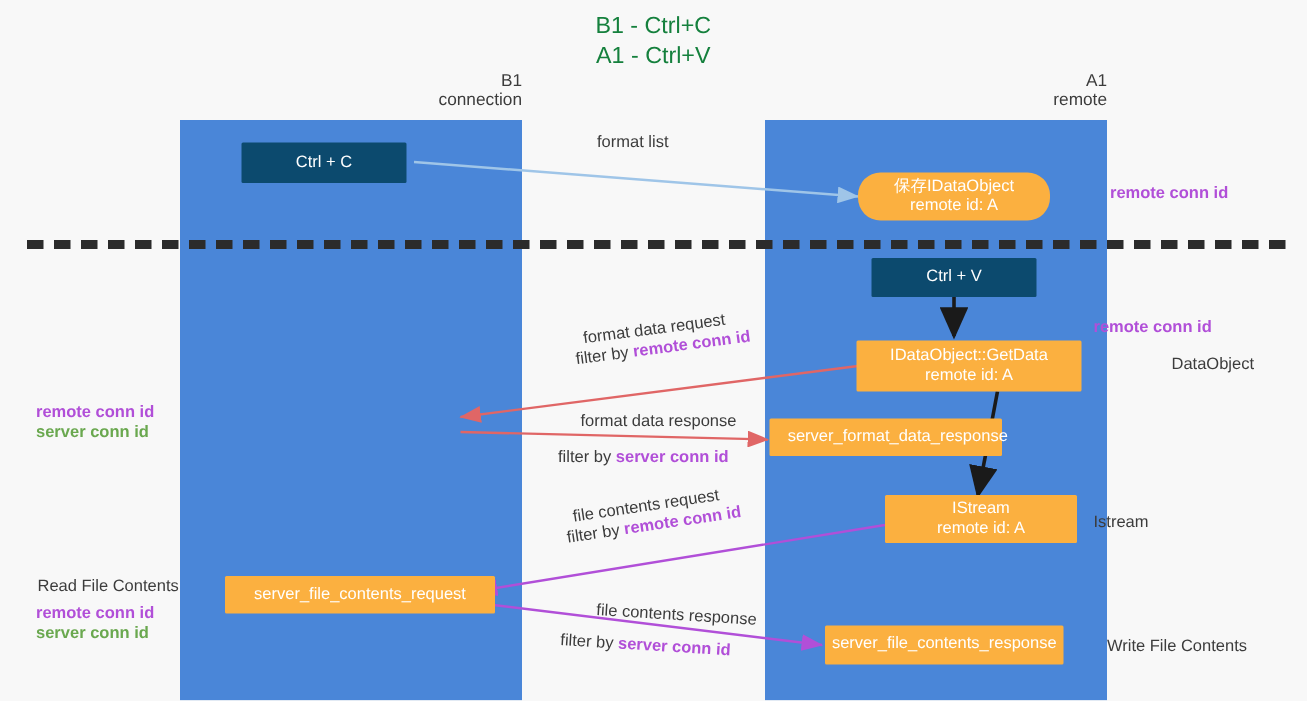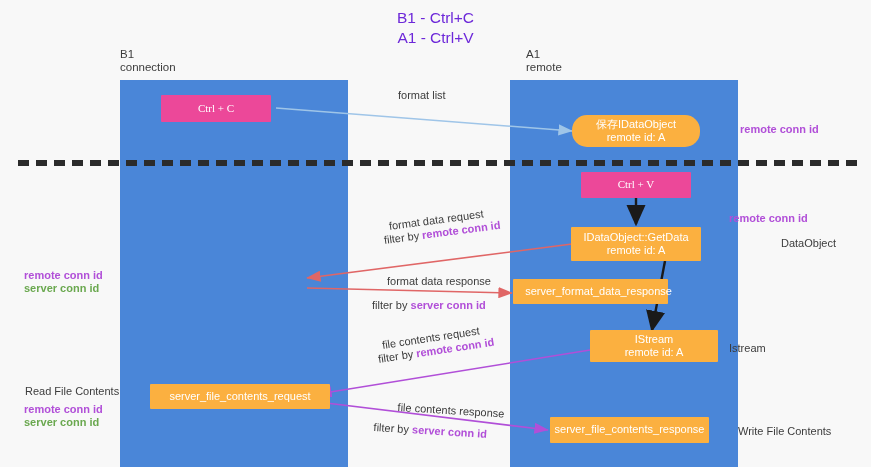--- a/index.html
+++ b/index.html
@@ -14,47 +14,47 @@
     overflow:hidden;
   }
   #svg-layer{position:absolute;left:0;top:0;width:871px;height:467px;}
 
   .lane{
     position:absolute;
     background:#4a86d8;
   }
   .lane-head{
     position:absolute;
-    text-align:left;
+    text-align:right;
     color:#3c3c3c;
     font-size:11.5px;
     line-height:13px;
   }
   .title{
     position:absolute;
     left:0;right:0;top:8px;
     text-align:center;
-    color:#6d28d9;
+    color:#15803d;
     font-size:15.5px;
     line-height:20px;
   }
   .node{
     position:absolute;
     box-sizing:border-box;
     display:flex;
     flex-direction:column;
     align-items:center;
     justify-content:center;
     color:#ffffff;
     font-size:11px;
     line-height:13.5px;
     text-align:center;
     border-radius:1px;
   }
-  .node.green{background:#ec4899;font-family:Liberation Serif, serif;}
+  .node.green{background:#0c4a6e;}
   .node.orange{background:#fbb040;}
   .node .l2{font-size:11px;}
 
   .sidelbl{
     position:absolute;
     font-size:11px;
     line-height:14px;
     color:#3c3c3c;
     white-space:nowrap;
   }
@@ -77,21 +77,21 @@
 
   <div class="title">
     <div>B1 - Ctrl+C</div>
     <div>A1 - Ctrl+V</div>
   </div>
 
   <div class="lane-head" style="left:120px;top:48px;width:228px;">
     <div>B1</div>
     <div>connection</div>
   </div>
-  <div class="lane-head" style="left:526px;top:48px;width:228px;">
+  <div class="lane-head" style="left:510px;top:48px;width:228px;">
     <div>A1</div>
     <div>remote</div>
   </div>
 
   <div class="lane" style="left:120px;top:80px;width:228px;height:387px;"></div>
   <div class="lane" style="left:510px;top:80px;width:228px;height:387px;"></div>
 
   <svg id="svg-layer" viewBox="0 0 871 467">
     <defs>
       <marker id="ar-blue" markerWidth="9" markerHeight="7" refX="8.5" refY="3.5" orient="auto">
@@ -131,21 +131,21 @@
 
   <div class="node orange" style="left:572px;top:115px;width:128px;height:32px;border-radius:15px;">
     <div>保存IDataObject</div>
     <div class="l2">remote id: A</div>
   </div>
 
   <div class="node green" style="left:581px;top:172px;width:110px;height:26px;justify-content:center;">
     <div>Ctrl + V</div>
   </div>
 
-  <div class="node orange" style="left:571px;top:227px;width:130px;height:34px;">
+  <div class="node orange" style="left:571px;top:227px;width:150px;height:34px;">
     <div>IDataObject::GetData</div>
     <div class="l2">remote id: A</div>
   </div>
 
 
   <div class="node orange" style="left:513px;top:279px;width:155px;height:25px;padding-left:16px;">
     <div>server_format_data_response</div>
   </div>
 
   <div class="node orange" style="left:590px;top:330px;width:128px;height:32px;">

